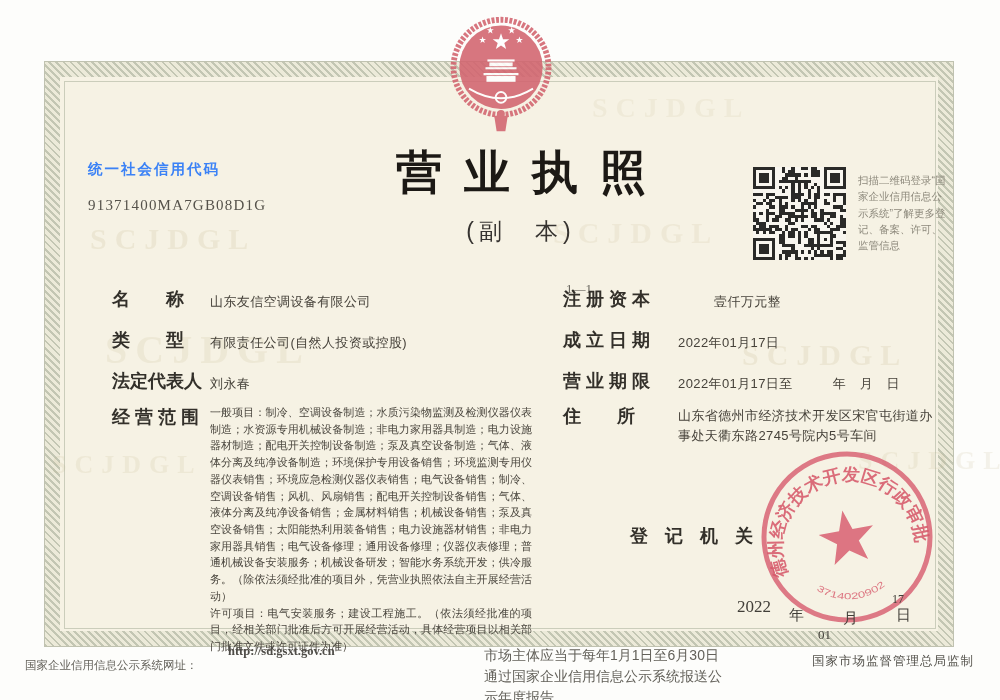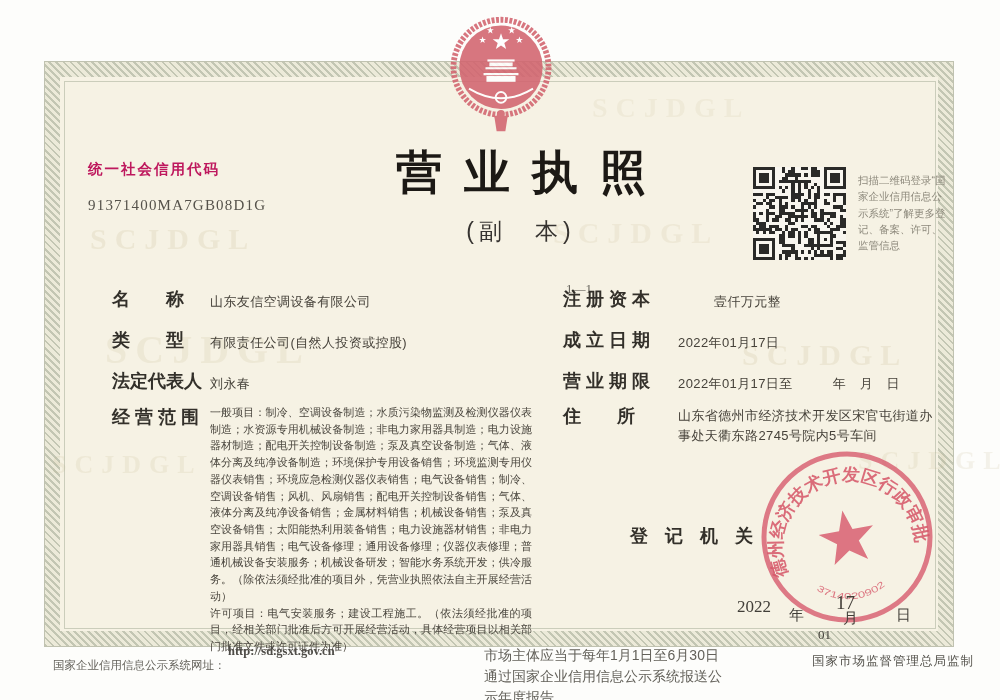--- a/index.html
+++ b/index.html
@@ -24,21 +24,21 @@
     border:1px solid #cbcdbb;pointer-events:none;
   }
   
   .wm{
     position:absolute;font-weight:bold;color:#b8a878;opacity:.15;
     letter-spacing:8px;font-family:"Liberation Serif","DejaVu Serif",serif;
     pointer-events:none;white-space:nowrap;
   }
   
   .emblem{left:442px;top:12px;width:118px;height:128px;}
-  .credit-label{left:88px;top:160px;font-size:14.5px;font-weight:bold;color:#be185d;letter-spacing:2px;}
+  .credit-label{left:88px;top:160px;font-size:14.5px;font-weight:bold;color:#3b82f6;letter-spacing:2px;}
   .credit-code{left:88px;top:197px;font-size:15px;color:#55524b;letter-spacing:1.2px;
     font-family:"Liberation Serif","DejaVu Serif",serif;}
   .title{left:353px;top:142px;width:336px;text-align:center;font-size:46px;font-weight:bold;
     color:#1c1915;letter-spacing:22px;text-indent:22px;white-space:nowrap;}
   .subtitle{left:353px;top:216px;width:336px;text-align:center;font-size:23px;color:#363330;letter-spacing:5px;}
   .sheet-no{left:566px;top:233px;font-size:13px;color:#6a675f;font-family:"Liberation Serif","DejaVu Serif",serif;margin-top:48px;}
   .qr{left:753px;top:167px;width:93px;height:93px;}
   .qr-caption{left:858px;top:172px;width:88px;font-size:10.5px;line-height:1.55;color:#8d897c;}
   
   .flabel{font-size:18px;font-weight:bold;color:#33302a;white-space:nowrap;}
@@ -472,19 +472,19 @@
     <text font-size="9" fill="rgba(212,76,96,0.8)">
       <textPath href="#sealBot" startOffset="8" textLength="74" lengthAdjust="spacingAndGlyphs">3714020902</textPath>
     </text>
   </svg>
 </div>
 
 <span class="dt dt-num" style="left:737px;top:597px;font-size:17px;">2022</span>
 <span class="dt" style="left:789px;top:606px;font-size:15px;">年</span>
 <span class="dt dt-num" style="left:818px;top:627px;font-size:13px;">01</span>
 <span class="dt" style="left:843px;top:609px;font-size:15px;">月</span>
-<span class="dt dt-num" style="left:836px;top:592px;font-size:19px;">17</span>
+<span class="dt dt-num" style="left:892px;top:592px;font-size:12px;">17</span>
 <span class="dt" style="left:896px;top:606px;font-size:15px;">日</span>
 
-<div class="abs foot" style="left:53px;top:658px;">国家企业信用信息公示系统网址：</div>
+<div class="abs foot" style="left:25px;top:658px;">国家企业信用信息公示系统网址：</div>
 <div class="abs foot dt-num" style="left:228px;top:644px;font-size:12.5px;font-weight:bold;color:#4e4c47;">http://sd.gsxt.gov.cn</div>
 <div class="abs foot" style="left:484px;top:645px;width:240px;font-size:14px;line-height:1.5;">市场主体应当于每年1月1日至6月30日通过国家企业信用信息公示系统报送公示年度报告。</div>
 <div class="abs foot" style="left:812px;top:653px;font-size:12.5px;letter-spacing:1px;color:#55534d;">国家市场监督管理总局监制</div>
 
 </body></html>

